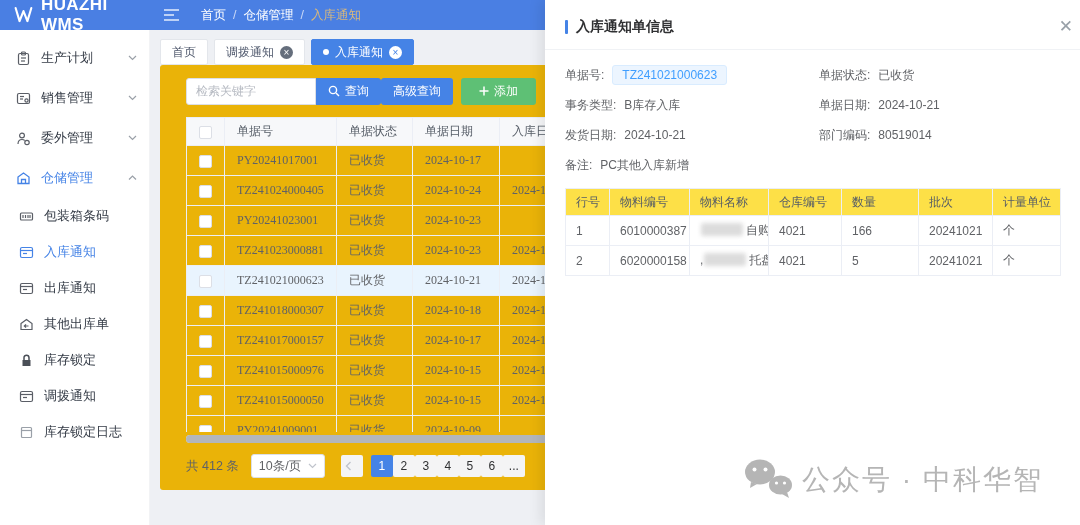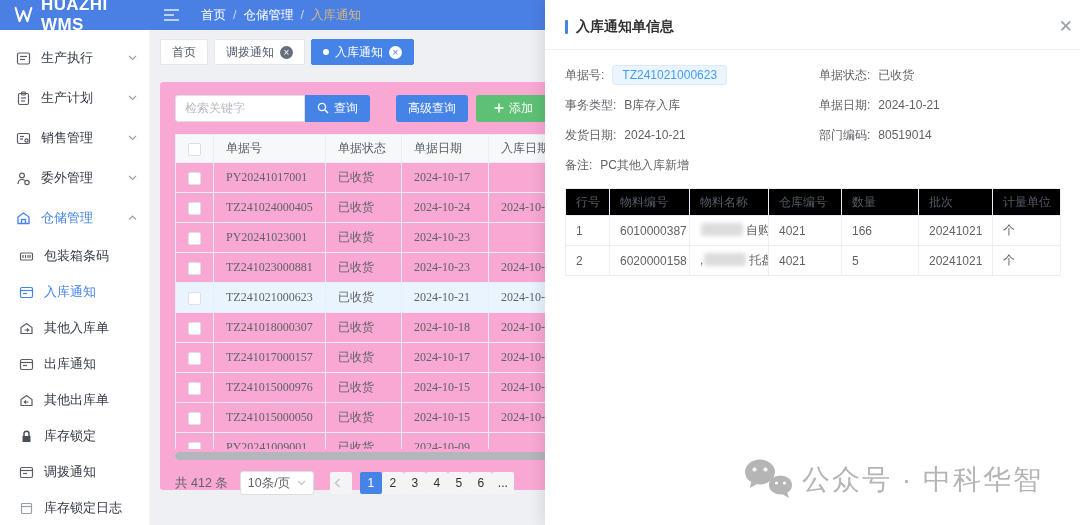--- a/index.html
+++ b/index.html
@@ -30,28 +30,28 @@
 
   
   .main { position:absolute; top:30px; left:150px; right:0; bottom:0; background:#eef0f4; z-index:1; }
   .tabbar { position:absolute; top:9px; left:10px; display:flex; gap:6px; }
   .tab { height:26px; display:flex; align-items:center; gap:6px; background:#fff; border:1px solid #e3e6eb; padding:0 11px; font-size:12px; color:#515a6e; cursor:pointer; border-radius:2px; }
   .tab .dot { width:6px; height:6px; border-radius:50%; background:#fff; }
   .tab .tab-close { width:13px; height:13px; border-radius:50%; background:#656e7c; color:#fff; font-size:10px; line-height:13px; text-align:center; cursor:pointer; }
   .tab.active { background:#4583e6; border-color:#4583e6; color:#fff; }
   .tab.active .tab-close { background:#fff; color:#4583e6; }
 
-  .card { position:absolute; top:52px; left:10px; width:730px; bottom:35px; background:#f9a8d4; border-radius:3px; padding:12px 15px; }
+  .card { position:absolute; top:35px; left:10px; width:730px; bottom:35px; background:#eab308; border-radius:3px; padding:12px 26px; }
 
   .toolbar { display:flex; align-items:center; height:28px; margin-bottom:12px; }
   .search-input { width:130px; height:27px; border:1px solid #dcdfe6; border-radius:3px 0 0 3px; padding:0 9px; font-size:12px; color:#606266; outline:none; font-family:inherit; }
   .search-input::placeholder { color:#b6bac2; }
   .btn { height:27px; border:none; border-radius:3px; font-size:12px; display:inline-flex; align-items:center; gap:5px; padding:0 12px; cursor:pointer; font-family:inherit; }
   .btn-query { background:#4583e6; color:#fff; border-radius:0 3px 3px 0; }
-  .btn-adv { background:#4583e6; color:#fff; margin-left:26px; }
+  .btn-adv { background:#4583e6; color:#fff; margin-left:0; }
   .btn-add { background:#5ec075; color:#fff; margin-left:8px; padding:0 18px; }
   .btn-del { background:#f1a3a3; color:#fbdcdc; margin-left:14px; padding:0 14px; }
 
   .table-wrap { height:315px; overflow:hidden; }
   table.grid { border-collapse:collapse; width:700px; table-layout:fixed; }
   table.grid th, table.grid td { border:1px solid #ebeef5; font-weight:normal; text-align:left; padding:0 12px; font-size:12px; color:#606266; height:30px; white-space:nowrap; overflow:hidden;font-family:Liberation Serif, serif; }
   table.grid th { background:#f7f8fa; color:#555c66; height:28px; }
   td.link, .order-link { color:#3f87e5; cursor:pointer; }
   .checkbox { display:inline-block; width:13px; height:13px; border:1px solid #dcdfe6; border-radius:2px; background:#fff; vertical-align:middle; cursor:pointer; }
   tr.highlight td { background:#e9f4fe; }
@@ -71,21 +71,21 @@
   .drawer { position:absolute; top:0; left:545px; width:548px; height:525px; background:#fff; z-index:10; box-shadow:-5px 0 12px rgba(0,0,0,.08); }
   .drawer-title { padding:18px 20px 13px; font-size:14px; font-weight:bold; color:#303133; border-bottom:1px solid #f0f2f5; display:flex; align-items:center; }
   .title-bar { display:inline-block; width:3px; height:14px; background:#4583e6; border-radius:1px; margin-right:8px; }
   .drawer-close { position:absolute; top:18px; right:20px; font-size:17px; color:#98a0a8; cursor:pointer; line-height:1; }
   .fields { padding:15px 20px 0; display:grid; grid-template-columns:1fr 1fr; row-gap:10px; font-size:12px; color:#606266; align-items:center; }
   .field { display:flex; align-items:center; gap:8px; min-height:20px; }
   .chip { background:#ecf5ff; border:1px solid #d9ecff; color:#409eff; border-radius:3px; padding:2px 9px; font-size:12px; }
   .detail-table { margin:13px 20px 0; }
   table.dgrid { border-collapse:collapse; width:495px; table-layout:fixed; }
   table.dgrid th, table.dgrid td { border:1px solid #ebeef5; font-weight:normal; text-align:left; padding:0 10px; font-size:12px; color:#606266; height:30px; white-space:nowrap; overflow:hidden; }
-  table.dgrid th { background:#000000; color:#555c66; height:27px; }
+  table.dgrid th { background:#fde047; color:#555c66; height:27px; }
   .blur-box { display:inline-block; width:42px; height:13px; background:#dcdcdc; border-radius:2px; filter:blur(2px); vertical-align:-2px; margin:0 3px 0 1px; }
 
   .watermark { position:absolute; left:198px; bottom:26px; display:flex; align-items:flex-end; gap:7px; color:#b5b5b5; font-size:28px; letter-spacing:2px; }
 </style>
 </head>
 <body>
 
 <div class="top-header">
   <div class="logo">
     <svg width="22" height="18" viewBox="0 0 24 20">
@@ -108,35 +108,20 @@
     <span>仓储管理</span>
     <span class="sep">/</span>
     <span class="crumb-active">入库通知</span>
   </div>
 </div>
 
 <div class="sidebar">
   <div class="menu-group">
     <span class="mi">
         <svg width="15" height="15" viewBox="0 0 15 15" fill="none" stroke="currentColor" stroke-width="1.2">
-          <rect x="1.5" y="2" width="12" height="11" rx="1.5"></rect>
-          <line x1="4" y1="5.5" x2="11" y2="5.5"></line>
-          <line x1="4" y1="8.5" x2="9" y2="8.5"></line>
-        </svg>
-      </span>
-    <span>生产执行</span>
-    <span class="chev">
-        <svg width="9" height="6" viewBox="0 0 9 6" fill="none" stroke="currentColor" stroke-width="1.2">
-          <polyline points="1,1 4.5,4.5 8,1"></polyline>
-        </svg>
-      </span>
-  </div>
-  <div class="menu-group">
-    <span class="mi">
-        <svg width="15" height="15" viewBox="0 0 15 15" fill="none" stroke="currentColor" stroke-width="1.2">
           <rect x="2.5" y="2.5" width="10" height="11" rx="1.5"></rect>
           <rect x="5.5" y="1" width="4" height="3" rx="1"></rect>
           <line x1="5" y1="7" x2="10" y2="7"></line>
           <line x1="5" y1="10" x2="9" y2="10"></line>
         </svg>
       </span>
     <span>生产计划</span>
     <span class="chev">
         <svg width="9" height="6" viewBox="0 0 9 6" fill="none" stroke="currentColor" stroke-width="1.2">
           <polyline points="1,1 4.5,4.5 8,1"></polyline>
@@ -203,29 +188,20 @@
   </div>
   <div class="menu-sub selected">
     <span class="mi">
         <svg width="15" height="15" viewBox="0 0 15 15" fill="none" stroke="currentColor" stroke-width="1.2">
           <rect x="1.5" y="2.5" width="12" height="10" rx="1.5"></rect>
           <line x1="1.5" y1="5.5" x2="13.5" y2="5.5"></line>
           <line x1="4" y1="8.5" x2="8" y2="8.5"></line>
         </svg>
       </span>
     <span>入库通知</span>
-  </div>
-  <div class="menu-sub">
-    <span class="mi">
-        <svg width="15" height="15" viewBox="0 0 15 15" fill="none" stroke="currentColor" stroke-width="1.2">
-          <path d="M2 6.5 L7.5 2.5 L13 6.5 L13 12.5 L2 12.5 Z"></path>
-          <path d="M5.5 9 L9.5 9 M8 7.3 L9.7 9 L8 10.7"></path>
-        </svg>
-      </span>
-    <span>其他入库单</span>
   </div>
   <div class="menu-sub">
     <span class="mi">
         <svg width="15" height="15" viewBox="0 0 15 15" fill="none" stroke="currentColor" stroke-width="1.2">
           <rect x="1.5" y="2.5" width="12" height="10" rx="1.5"></rect>
           <line x1="1.5" y1="5.5" x2="13.5" y2="5.5"></line>
           <line x1="4" y1="8.5" x2="8" y2="8.5"></line>
         </svg>
       </span>
     <span>出库通知</span>

